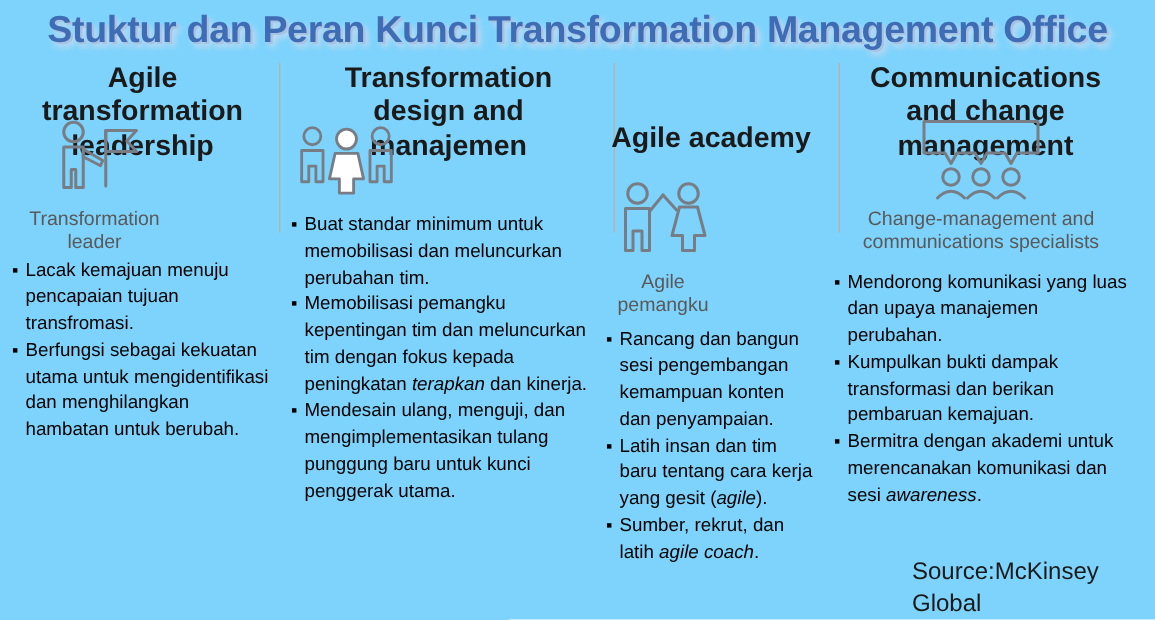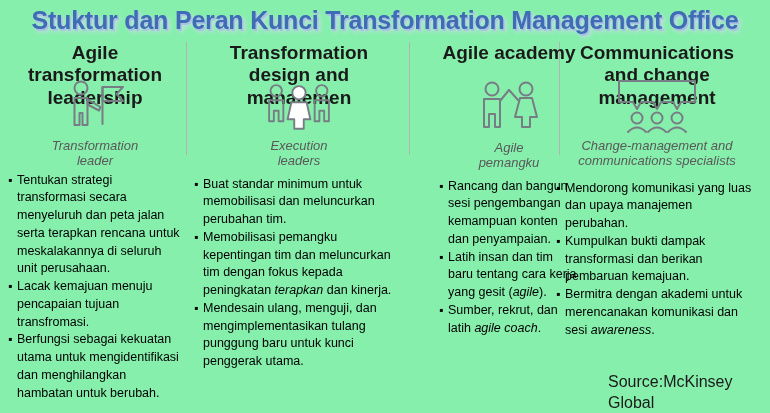--- a/index.html
+++ b/index.html
@@ -1,40 +1,40 @@
 <!DOCTYPE html>
 <html><head>
 <meta charset="utf-8">
 <style>
   * { margin:0; padding:0; box-sizing:border-box; }
   html,body { background:#fff; }
   body { font-family:"Liberation Sans", sans-serif; }
-  .slide { position:relative; width:770px; height:413px; background:#86efac; overflow:hidden; }
+  .slide { position:relative; width:770px; height:413px; background:#7dd3fc; overflow:hidden; }
 
   .slide-title {
     position:absolute; top:6px; left:0; width:770px; text-align:center;
     font-size:25px; font-weight:700; color:#3e6cb5; letter-spacing:-0.2px;
     text-shadow: 1.5px 1.5px 0 #aac2e2, 3px 3px 4px #cfdbee;
   }
 
   .col { position:absolute; top:42px; }
   .col-1 { left:8px;   width:174px; }
   .col-2 { left:194px; width:210px; }
-  .col-3 { left:439px; width:140px; }
+  .col-3 { left:404px; width:140px;margin-top:40px; }
   .col-4 { left:556px; width:202px; }
 
   .col-header {
     font-size:19px; font-weight:700; color:#1a1a1a; text-align:center;
     line-height:1.18; height:34px; margin:0 auto;
   }
   .col-1 .col-header { max-width:158px; }
   .col-2 .col-header { max-width:170px; }
   .col-4 .col-header { max-width:168px; }
 
-  .roles-row { display:flex; justify-content:center; align-items:flex-start; gap:22px; margin-top:2px;font-style:italic; }
+  .roles-row { display:flex; justify-content:flex-start; align-items:flex-start; gap:22px; margin-top:2px; }
   .role { display:flex; flex-direction:column; align-items:center; }
   .role svg { display:block; }
   .role-label {
     margin-top:4px; font-size:13px; color:#595959; text-align:center; line-height:1.18;
   }
   .col-1 .role-label { max-width:110px; }
   .col-2 .role-label { max-width:92px; }
   .col-3 .role-label { max-width:70px; }
   .col-4 .role-label { max-width:196px; }
 
@@ -80,39 +80,37 @@
           <circle class="icon-stroke" cx="17" cy="10" r="6.5"></circle>
           <path class="icon-stroke" d="M10.5 20 L23.5 20 L23.5 47 L18.5 47 L18.5 35 L15.5 35 L15.5 47 L10.5 47 Z"></path>
           <path class="icon-stroke" d="M23.5 21.5 L36.5 29 L35 32.5 L23.5 26.5 Z"></path>
           <path class="icon-stroke" d="M38.5 9 L38.5 46"></path>
           <path class="icon-stroke" d="M38.5 9 L59 9 L52.5 16 L59 23 L38.5 23 Z"></path>
         </svg>
         <figcaption class="role-label">Transformation leader</figcaption>
       </figure>
     </div>
     <ul class="bullets">
-      <li><span>Tentukan strategi transformasi secara menyeluruh dan peta jalan serta terapkan rencana untuk meskalakannya di seluruh unit perusahaan.</span></li>
       <li><span>Lacak kemajuan menuju pencapaian tujuan transfromasi.</span></li>
       <li><span>Berfungsi sebagai kekuatan utama untuk mengidentifikasi dan menghilangkan hambatan untuk berubah.</span></li>
     </ul>
   </section>
 
   <section class="col col-2">
     <h2 class="col-header">Transformation design and manajemen</h2>
     <div class="roles-row">
       <figure class="role">
         <svg width="74" height="56" viewBox="0 0 78 58">
           <circle class="icon-stroke" cx="15" cy="13" r="6"></circle>
           <path class="icon-stroke" d="M7.5 23 L22.5 23 L22.5 45 L17.5 45 L17.5 34 L12.5 34 L12.5 45 L7.5 45 Z"></path>
           <circle class="icon-stroke" cx="63" cy="13" r="6"></circle>
           <path class="icon-stroke" d="M55.5 23 L70.5 23 L70.5 45 L65.5 45 L65.5 34 L60.5 34 L60.5 45 L55.5 45 Z"></path>
           <circle class="icon-front" cx="39" cy="15" r="7"></circle>
           <path class="icon-front" d="M31 25 L47 25 L51 43 L44 43 L44 53 L34 53 L34 43 L27 43 Z"></path>
         </svg>
-        <figcaption class="role-label">Execution leaders</figcaption>
       </figure>
     </div>
     <ul class="bullets">
       <li><span>Buat standar minimum untuk memobilisasi dan meluncurkan perubahan tim.</span></li>
       <li><span>Memobilisasi pemangku kepentingan tim dan meluncurkan tim dengan fokus kepada peningkatan </span><span class="it">terapkan</span><span> dan kinerja.</span></li>
       <li><span>Mendesain ulang, menguji, dan mengimplementasikan tulang punggung baru untuk kunci penggerak utama.</span></li>
     </ul>
   </section>
 
   <section class="col col-3">

